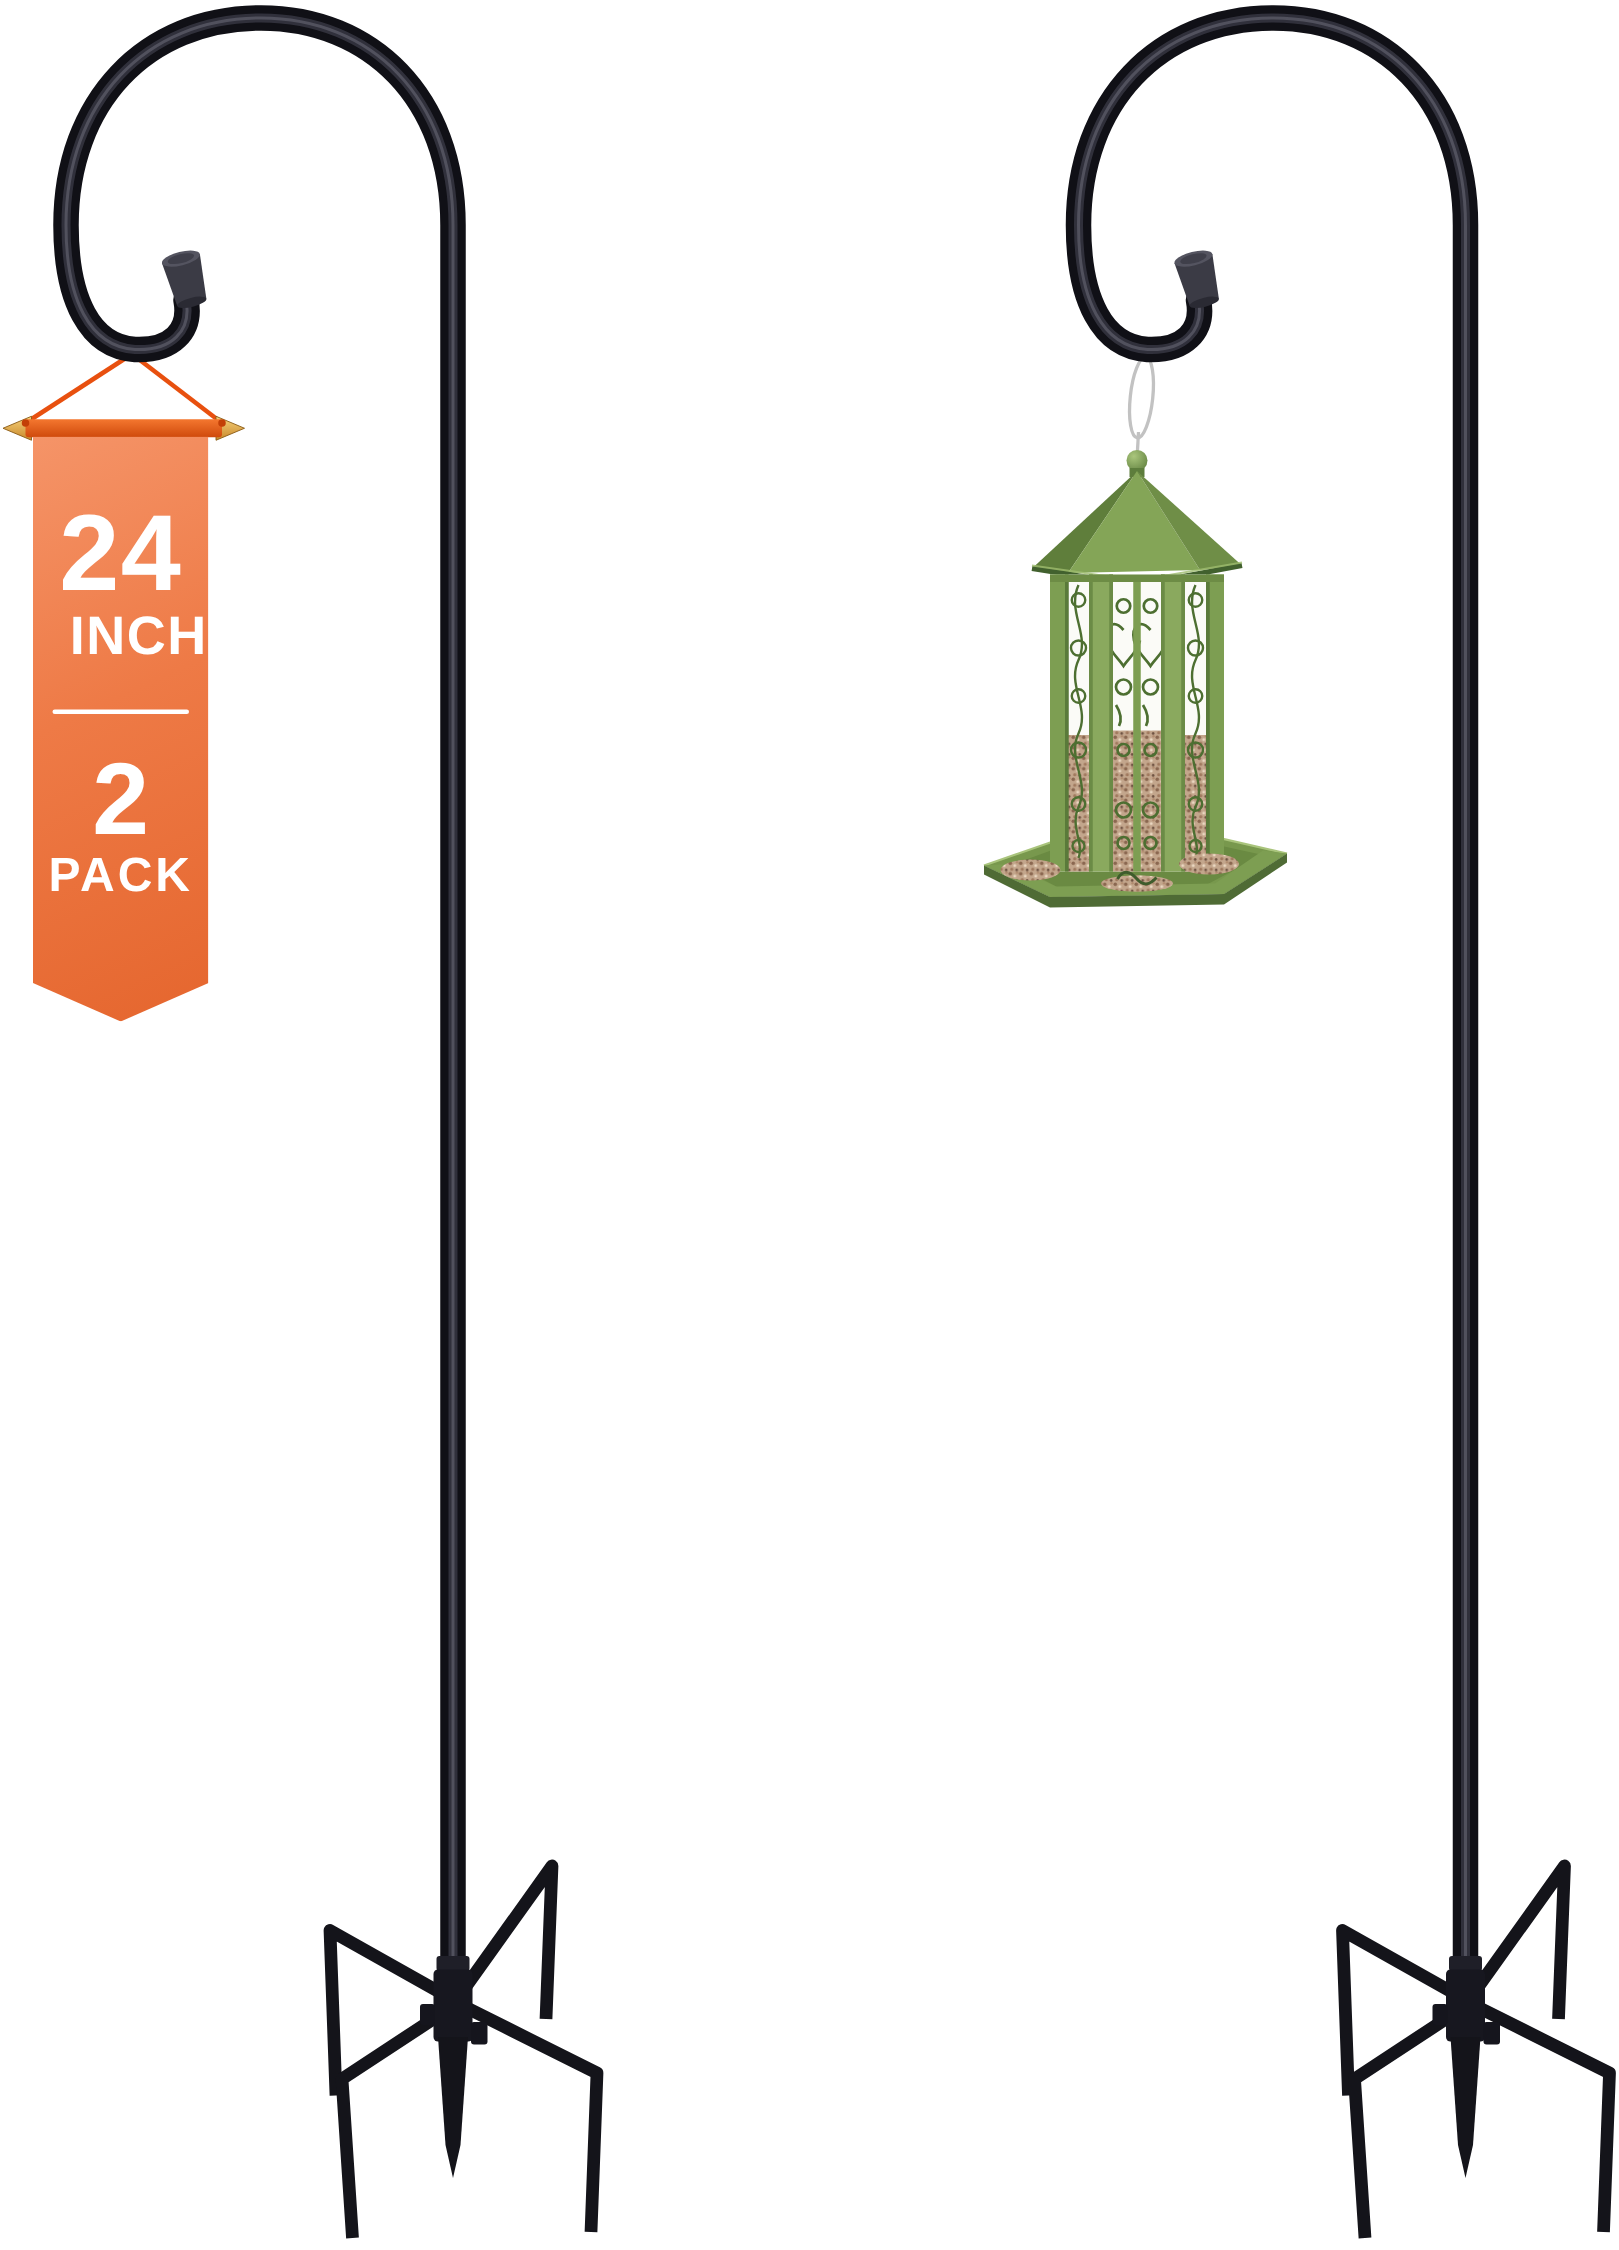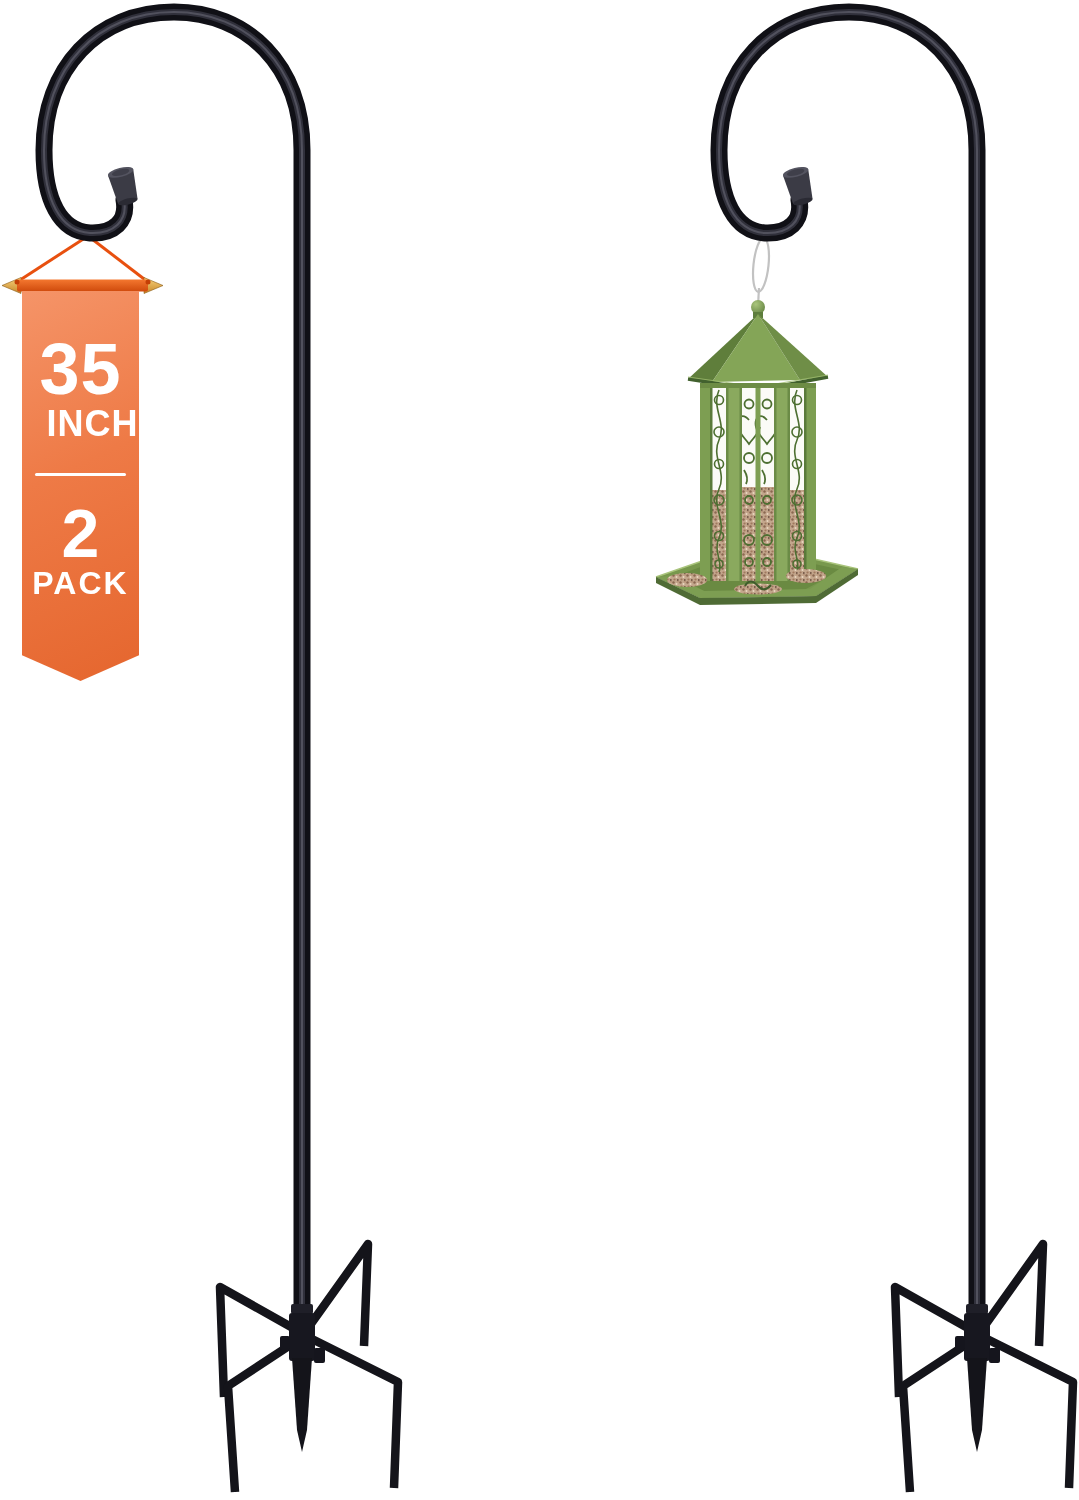--- a/index.html
+++ b/index.html
@@ -187,20 +187,20 @@
         <path d="M 656,577 L 700,598 L 816,596 L 858,569 L 858,575 L 816,603 L 700,605 L 656,583 Z" fill="#4f6b35"></path>
         <ellipse cx="687" cy="580" rx="20" ry="7" fill="url(#seedPat)"></ellipse>
         <ellipse cx="806" cy="576" rx="20" ry="7" fill="url(#seedPat)"></ellipse>
         <ellipse cx="758" cy="589" rx="24" ry="5.5" fill="url(#seedPat)"></ellipse>
         <path d="M 745,586 q 5,-9 13,0 q 6,7 13,-1" fill="none" stroke="#3f5c2c" stroke-width="2"></path>
       </g>
     </g>
   </svg>
 
   <div class="ribbon">
-    <div class="line l1">35</div>
+    <div class="line l1">24</div>
     <div class="line l2">INCH</div>
     <div class="divider"></div>
     <div class="line l3">2</div>
     <div class="line l4">PACK</div>
   </div>
 
 </div>
 
 </body></html>

